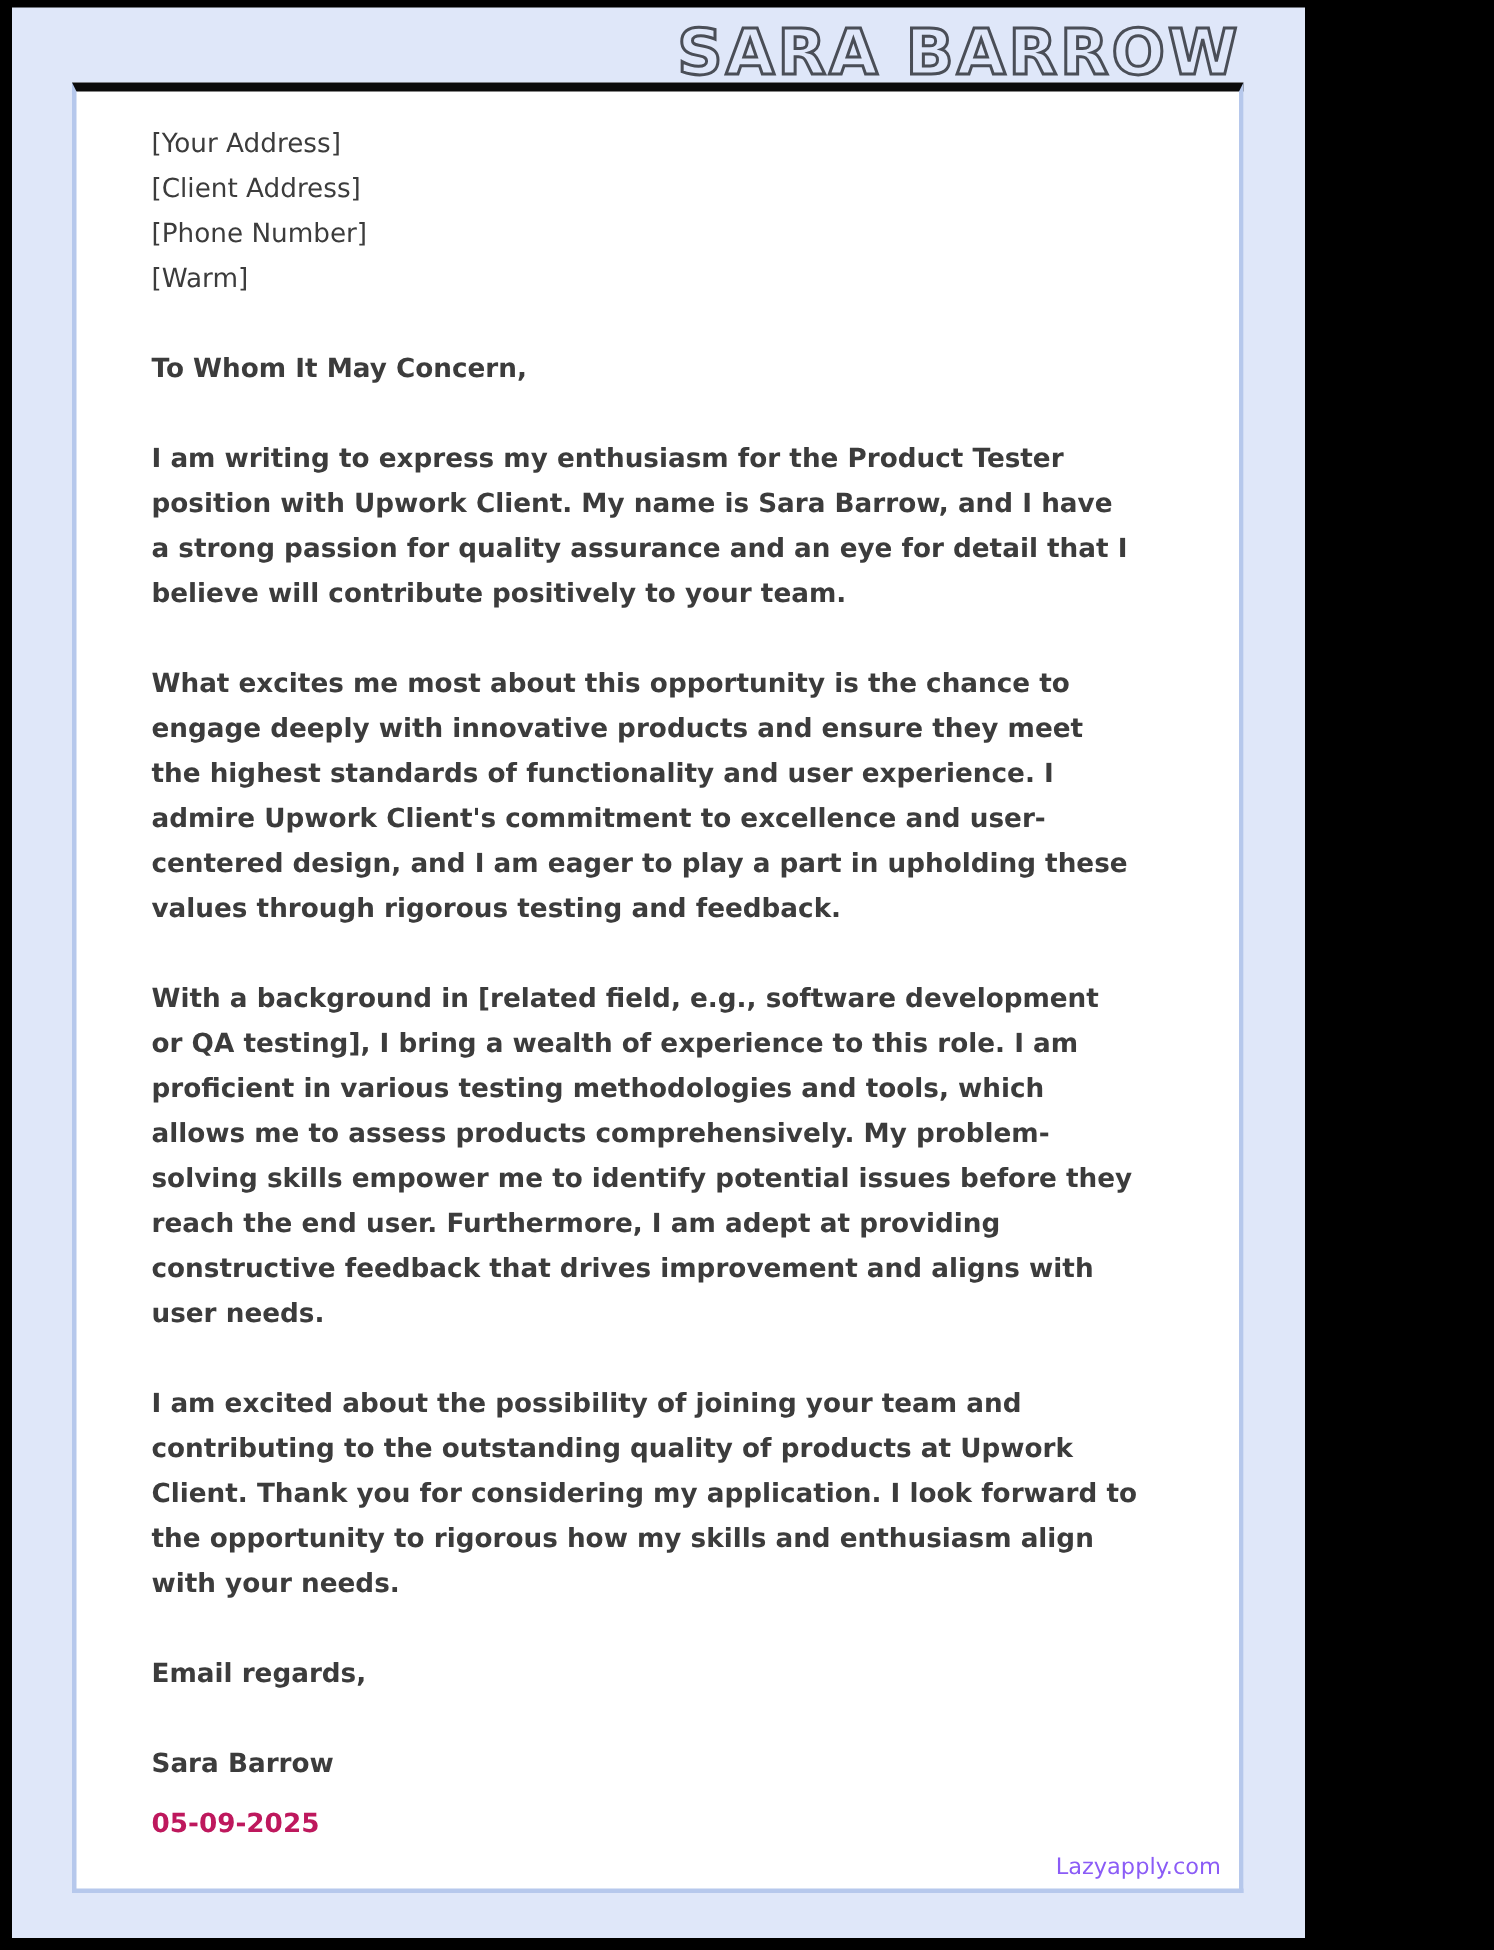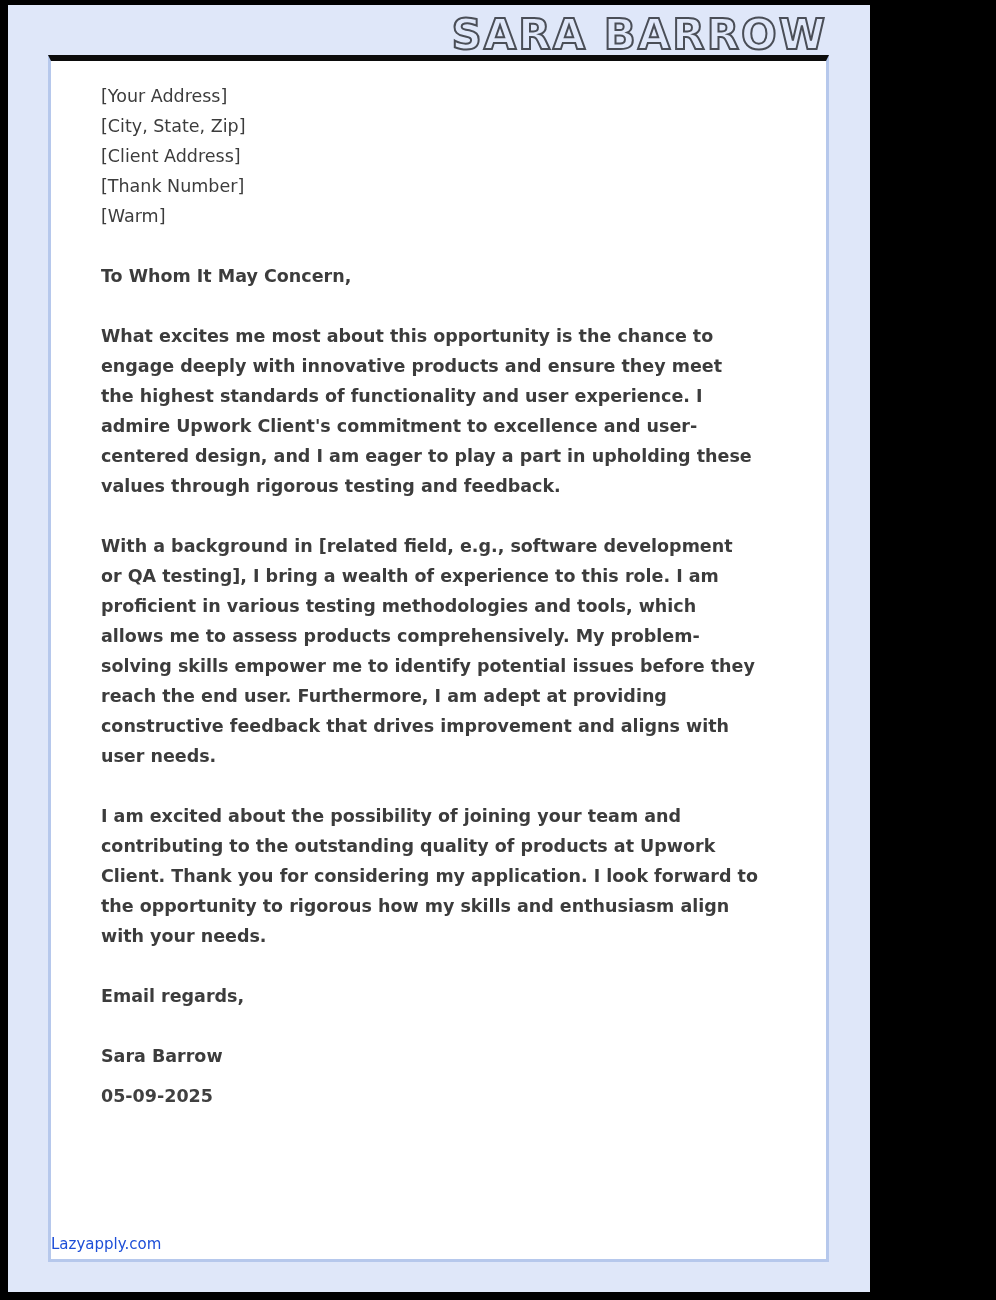--- a/index.html
+++ b/index.html
@@ -55,55 +55,55 @@
     line-height: 30px;
     color: #3c3c3c;
   }
 
   .contact-block div { line-height: 30px; }
 
   .content p { margin: 30px 16px 0 0; font-weight: bold; }
 
   .date {
     margin-top: 10px !important;
-    color: #404040;
+    color: #be185d;
   }
 
   .branding {
     flex: none;
-    text-align: left;
+    text-align: right;
     font-size: 15px;
     line-height: 20px;
-    color: #1d4ed8;
+    color: #8b5cf6;
     padding: 0 12px 5px 0;
   }
 </style>
 </head>
 <body>
 
 <div class="frame">
 
   <div class="letterhead">
     <div class="header-name">SARA BARROW</div>
   </div>
 
   <div class="page">
 
     <div class="content">
 
       <div class="contact-block">
         <div>[Your Address]</div>
-        <div>[City, State, Zip]</div>
         <div>[Client Address]</div>
-        <div>[Thank Number]</div>
+        <div>[Phone Number]</div>
         <div>[Warm]</div>
       </div>
 
       <p>To Whom It May Concern,</p>
 
+      <p>I am writing to express my enthusiasm for the Product Tester position with Upwork Client. My name is Sara Barrow, and I have a strong passion for quality assurance and an eye for detail that I believe will contribute positively to your team.</p>
       <p>What excites me most about this opportunity is the chance to engage deeply with innovative products and ensure they meet the highest standards of functionality and user experience. I admire Upwork Client's commitment to excellence and user-centered design, and I am eager to play a part in upholding these values through rigorous testing and feedback.</p>
       <p>With a background in [related field, e.g., software development or QA testing], I bring a wealth of experience to this role. I am proficient in various testing methodologies and tools, which allows me to assess products comprehensively. My problem-solving skills empower me to identify potential issues before they reach the end user. Furthermore, I am adept at providing constructive feedback that drives improvement and aligns with user needs.</p>
       <p>I am excited about the possibility of joining your team and contributing to the outstanding quality of products at Upwork Client. Thank you for considering my application. I look forward to the opportunity to rigorous how my skills and enthusiasm align with your needs.</p>
 
       <p>Email regards,</p>
 
       <p>Sara Barrow</p>
 
       <p class="date">05-09-2025</p>
 

